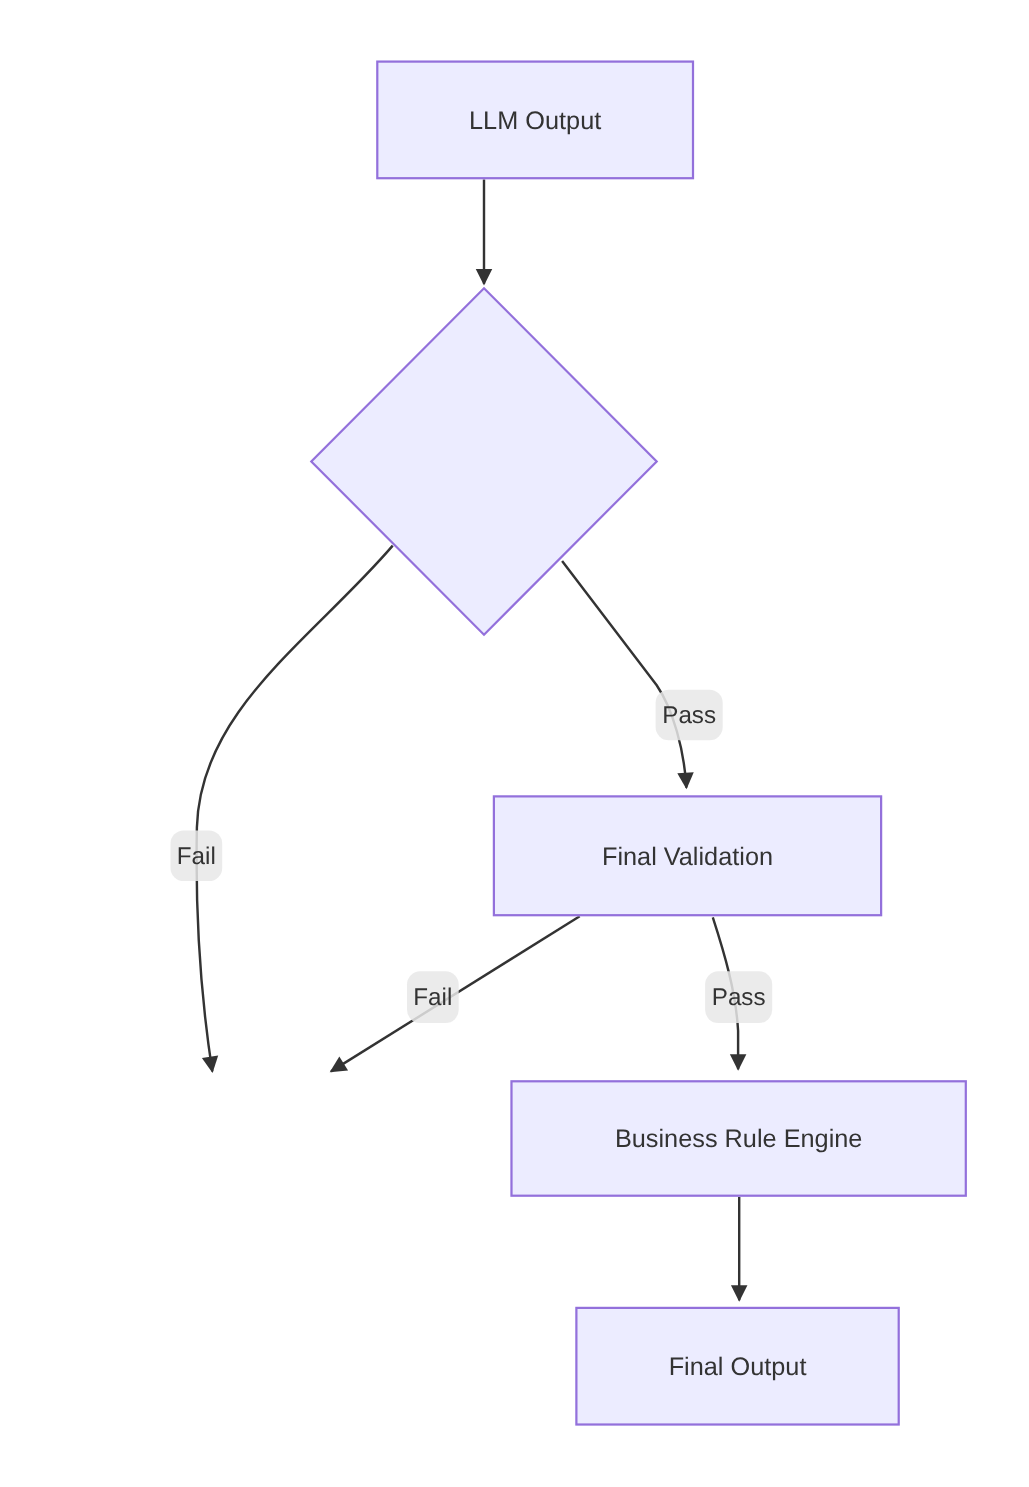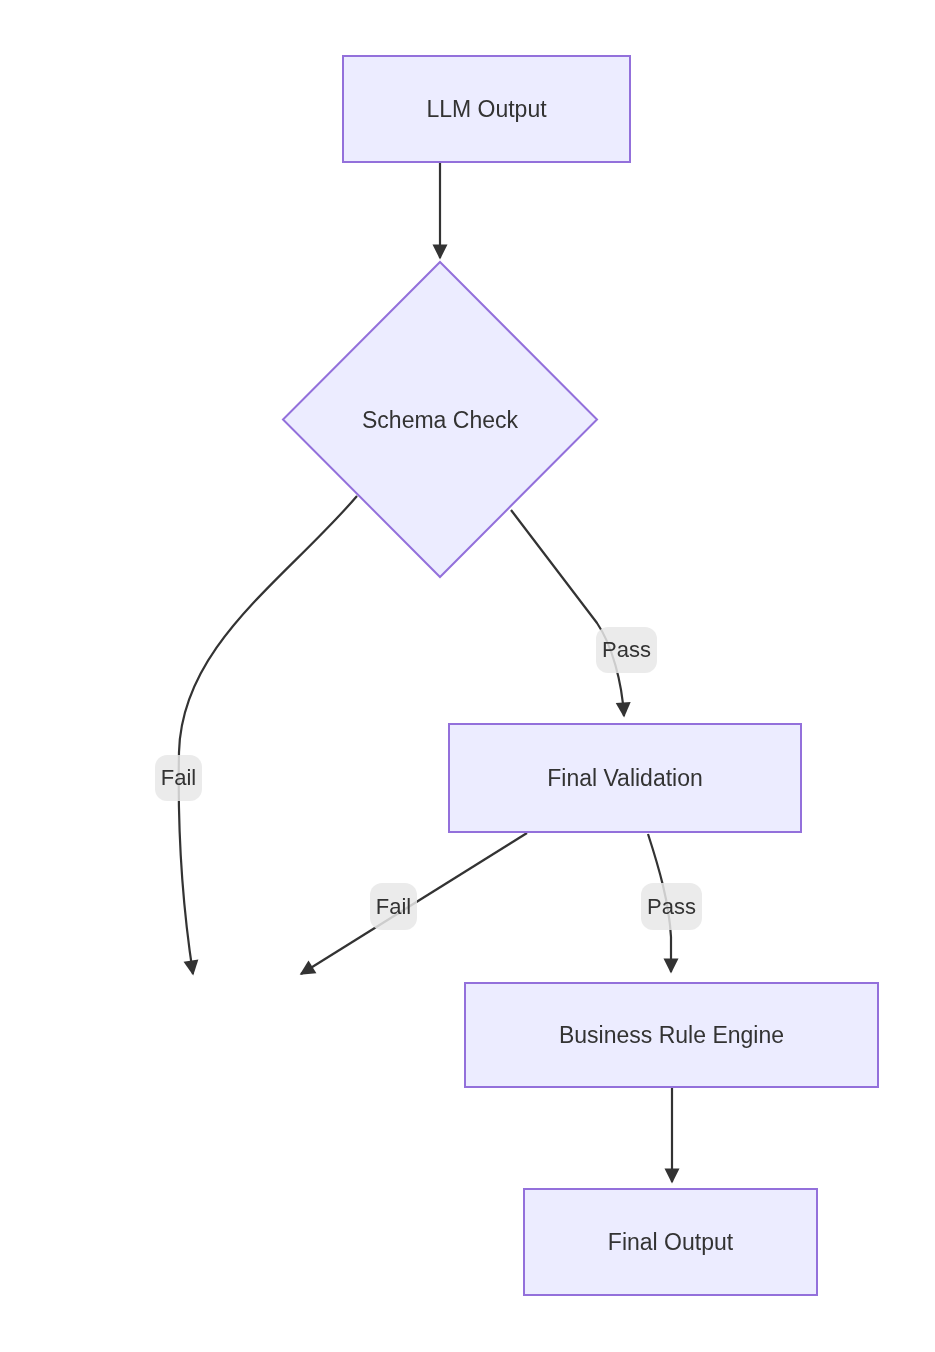--- a/index.html
+++ b/index.html
@@ -86,23 +86,20 @@
     <path class="edge" d="M648,834 C659,868 669,902 671,937 L671,972" marker-end="url(#arrow)"></path>
     <path class="edge" d="M672,1088 L672,1182" marker-end="url(#arrow)"></path>
 
     <polygon class="node-shape" points="440,262 597,419.5 440,577 283,419.5"></polygon>
   </svg>
 
   <div class="node" style="left:296px; top:55px; width:289px; height:108px;margin-left:46px;">
     <span>LLM Output</span>
   </div>
 
-  <div class="diamond-label" style="left:290px; top:395px; width:300px; height:50px;">
-    <span>Schema Check</span>
-  </div>
 
   <div class="node" style="left:448px; top:723px; width:354px; height:110px;">
     <span>Final Validation</span>
   </div>
 
 
   <div class="node" style="left:464px; top:982px; width:415px; height:106px;">
     <span>Business Rule Engine</span>
   </div>
 

